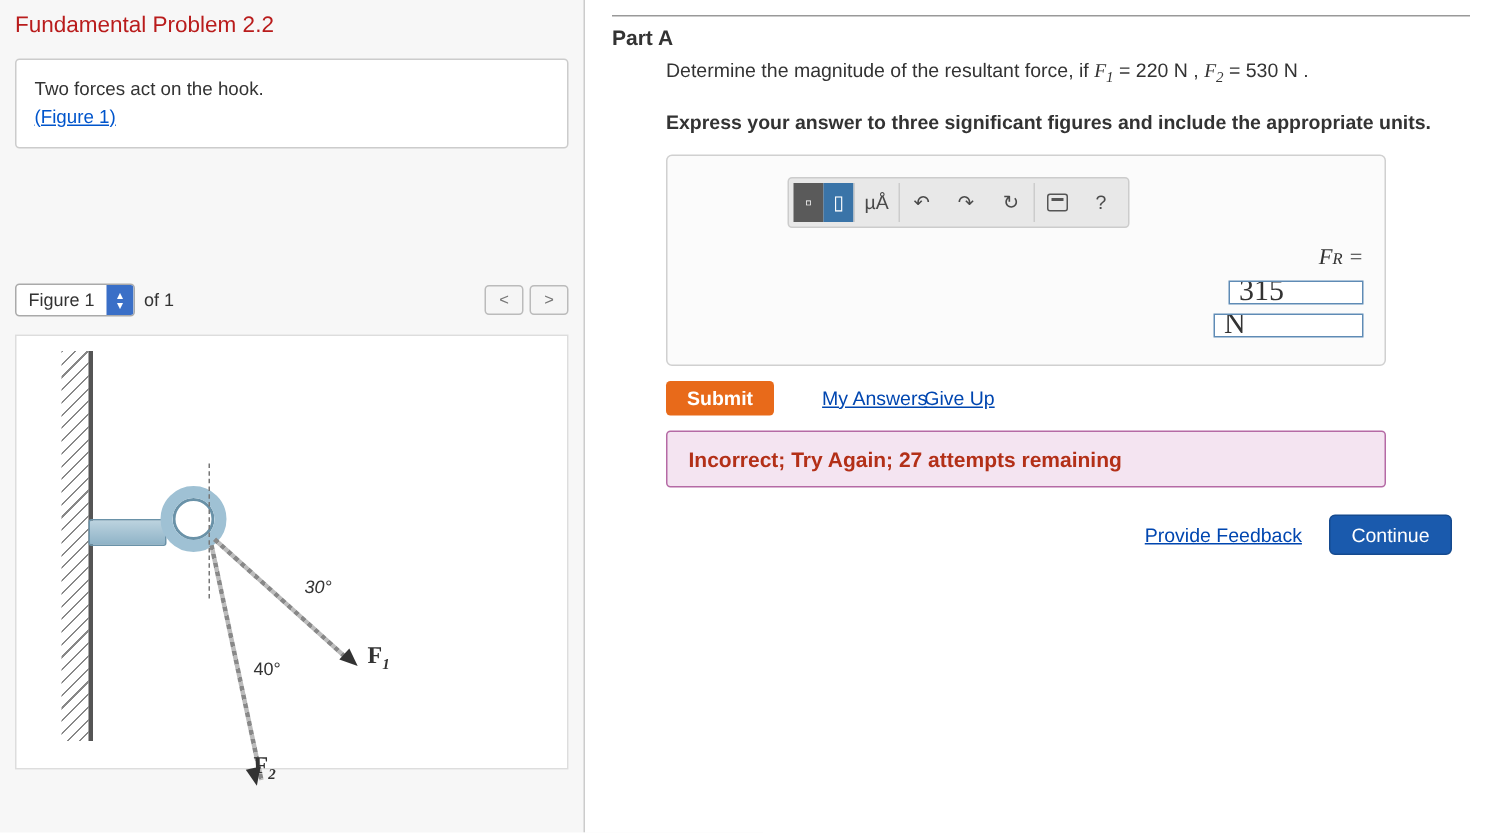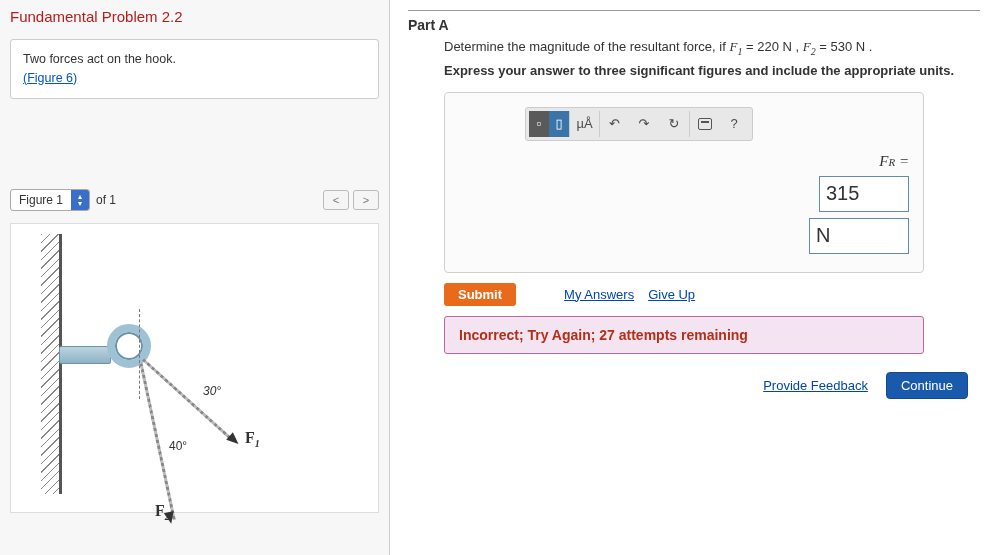--- a/index.html
+++ b/index.html
@@ -58,21 +58,21 @@
     background:#f5f5f5; display:flex; align-items:center; justify-content:center;
     font-size:11px; color:#777;
   }
   .figure-canvas {
     margin-top:12px; background:#fff; border:1px solid #ddd;
     height:290px; position:relative;
   }
   hr.topline { border: none; border-top:1px solid #999; margin:0 0 6px 0; }
   .part-label { font-weight:bold; font-size:14px; margin-bottom:6px; }
   .indent { margin-left:36px; }
-  .question { font-size:13px; margin-bottom:6px; }
+  .question { font-size:13px; margin-bottom:16px; }
   .question i { font-style: italic; font-family: "Times New Roman", serif; }
   .sub { font-size:10px; vertical-align:sub; font-family:"Times New Roman",serif; font-style:italic;}
   .instruction { font-weight:bold; font-size:13px; margin-bottom:14px; }
   .answer-area {
     border:1px solid #d0d0d0; border-radius:4px; background:#fbfbfb;
     padding:14px 14px 18px 14px; width:480px; margin-bottom:10px;
   }
   .toolbar {
     background:#e8e8e8; border:1px solid #ccc; border-radius:3px;
     display:inline-flex; gap:0; padding:3px; margin-left:66px; margin-bottom:12px;
@@ -81,26 +81,26 @@
     width:30px; height:26px; display:flex; align-items:center; justify-content:center;
     color:#4a4a4a; font-size:13px; cursor:pointer;
   }
   .tool.dark { background:#5a5a5a; color:#fff; width:20px;}
   .tool.blue { background:#3a74a8; color:#fff; width:20px;}
   .tool.sep { border-left:1px solid #ccc; }
   .answer-row { display:flex; align-items:flex-end; gap:6px;flex-direction:column; }
   .fr-label { font-style:italic; font-family:"Times New Roman",serif; font-size:15px; }
   .fr-label .subR { font-size:11px; font-style:italic; }
   .val-input, .unit-input {
-    border:1px solid #5f8bb5; height:36px; font-size:20px;
-    padding:0 6px; font-family:Liberation Sans, sans-serif; color:#333;
+    border:1px solid #5f8bb5; height:16px; font-size:20px;
+    padding:0 6px; font-family:Liberation Serif, serif; color:#333;
   }
   .val-input { width:90px; }
   .unit-input { width:100px; color:#333; }
-  .submit-row { display:flex; align-items:center; gap:24px; margin-bottom:10px; }
+  .submit-row { display:flex; align-items:center; gap:8px; margin-bottom:10px; }
   .submit-btn {
     background:#e86a1a; color:#fff; border:none; border-radius:3px;
     padding:4px 14px; font-size:13px; font-weight:bold; cursor:pointer;
   }
   .link { color:#0046b0; text-decoration:underline; font-size:13px; cursor:pointer;margin-left:24px; }
   .feedback-box {
     border:1px solid #b56aa5; background:#f4e4f1; border-radius:3px;
     padding:10px 14px; width:480px; color:#b33018; font-weight:bold;
     font-size:14px; margin-bottom:18px;
   }
@@ -120,41 +120,41 @@
     background:linear-gradient(#bcd3df,#8fb3c7); border:1px solid #6a92a8; border-radius:2px;}
   .hookcircle { position:absolute; left:96px; top:100px; width:44px; height:44px;
     border:8px solid #9fc1d4; border-radius:50%; box-shadow:inset 0 0 0 2px #6a92a8;}
   .rope1, .rope2 { position:absolute; background:#888; }
   .rope1 { left:132px; top:134px; width:120px; height:3px; transform-origin:left; transform:rotate(42deg);
     background:repeating-linear-gradient(90deg,#888 0,#888 3px,#bbb 3px,#bbb 6px);}
   .rope2 { left:130px; top:138px; width:160px; height:3px; transform-origin:left; transform:rotate(78deg);
     background:repeating-linear-gradient(90deg,#888 0,#888 3px,#bbb 3px,#bbb 6px);}
   .arrow { position:absolute; font-family:"Times New Roman",serif; font-weight:bold; }
   .f1lbl { left:234px; top:205px; font-size:16px;text-align:right;} 
-  .f2lbl { left:144px; top:278px; font-size:16px;}
+  .f2lbl { left:158px; top:278px; font-size:16px;}
   .ang1 { position:absolute; left:192px; top:160px; font-size:12px;font-style:italic;}
   .ang2 { position:absolute; left:158px; top:215px; font-size:12px;}
   .dash { position:absolute; left:128px; top:85px; width:1px; height:90px; border-left:1px dashed #777;}
   .arrowhead1, .arrowhead2 { position:absolute; width:0;height:0;
     border-left:5px solid transparent;border-right:5px solid transparent;}
   .arrowhead1 { left:218px; top:210px; border-top:12px solid #333; transform:rotate(-48deg);}
   .arrowhead2 { left:154px; top:288px; border-top:12px solid #333; transform:rotate(-12deg);}
   .hint-icon { width:14px; height:12px; border:1px solid #555; border-radius:2px; position:relative;}
   .hint-icon::before{content:"";position:absolute;left:2px;top:2px;right:2px;height:2px;background:#555;}
 </style>
 </head>
 <body>
 
 <div class="container">
 
   <div class="left">
     <h3 class="problem-title">Fundamental Problem 2.2</h3>
     <div class="prompt-box">
       <div>Two forces act on the hook.</div>
-      <a href="#">(Figure 6)</a>
+      <a href="#">(Figure 1)</a>
     </div>
 
     <div class="figure-section">
       <div class="figure-header">
         <div class="fig-select">
           <span class="label">Figure 1</span>
           <span class="spinner">▴<br>▾</span>
         </div>
         <span class="of-text">of 1</span>
         <div class="nav-arrows">

